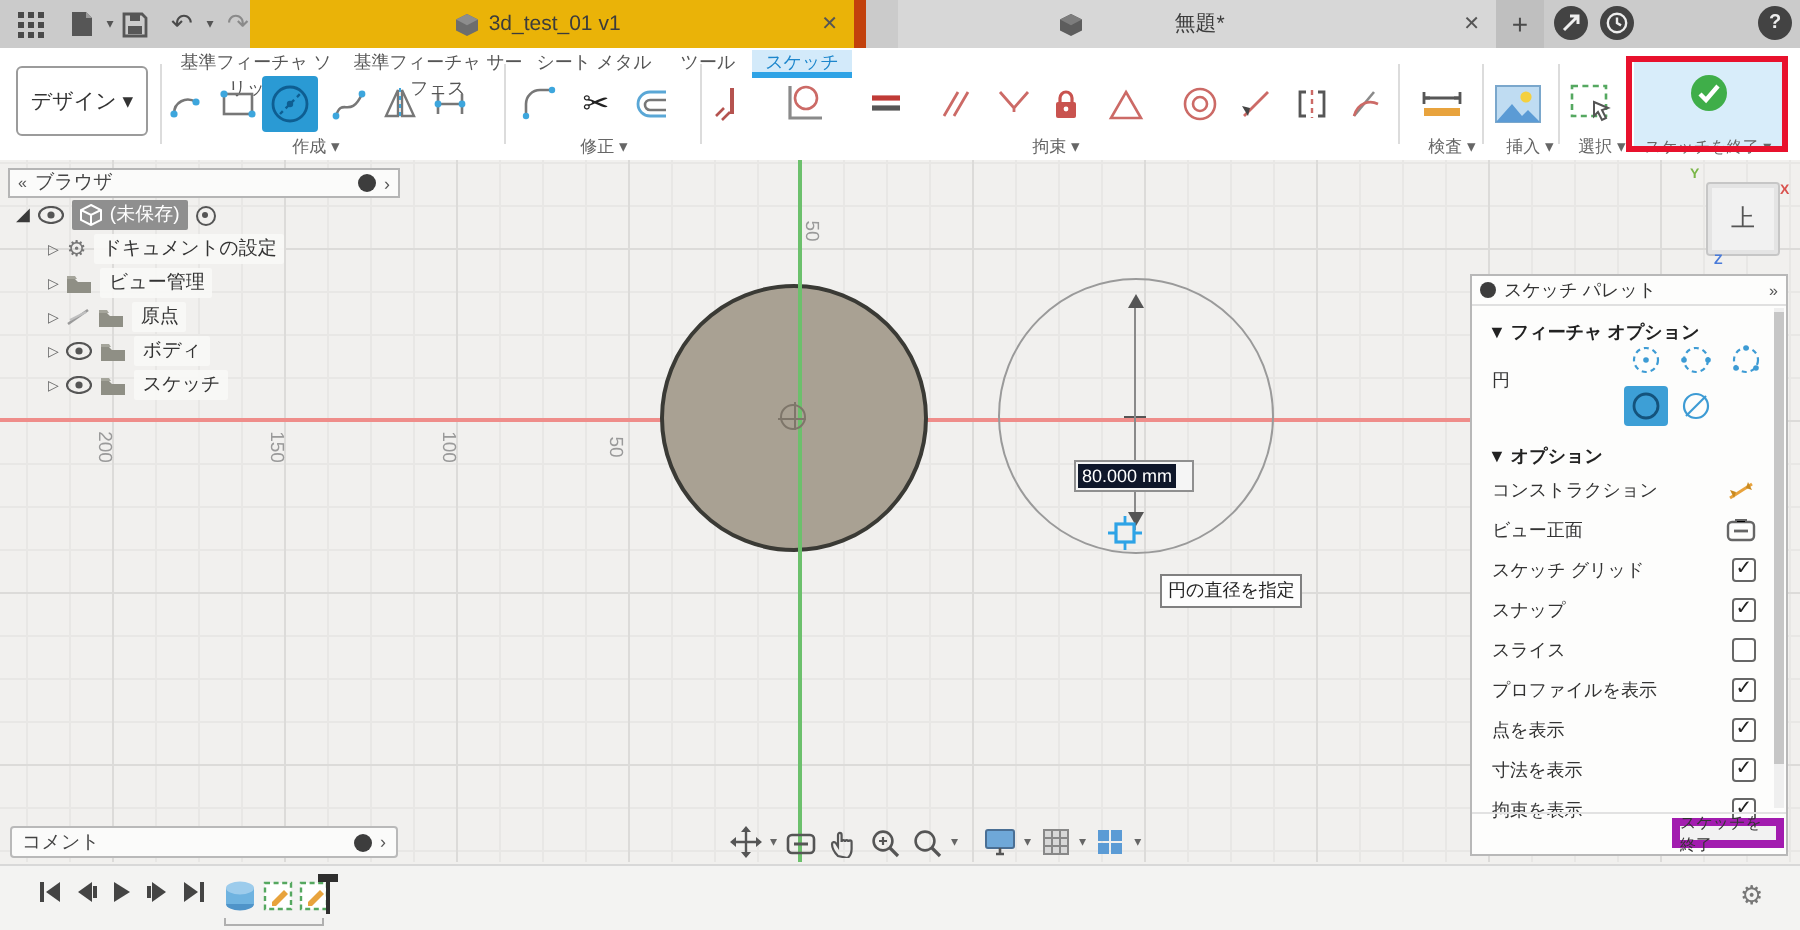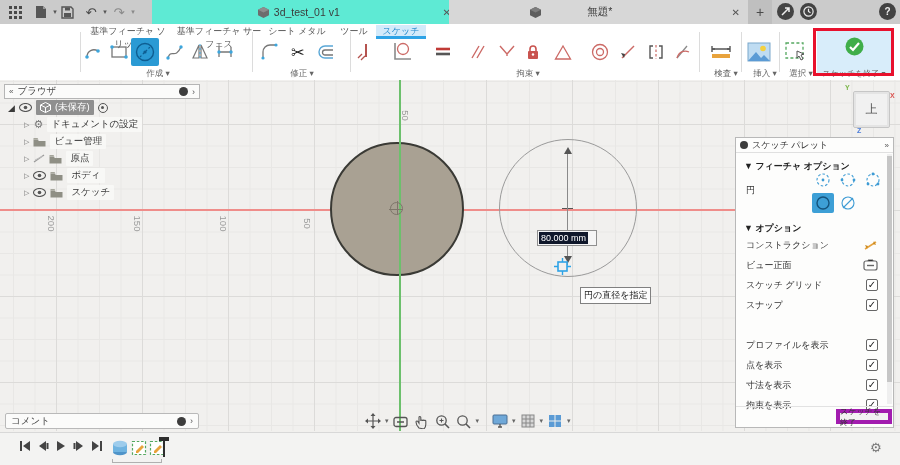--- a/index.html
+++ b/index.html
@@ -130,21 +130,21 @@
           <path d="M1 1h9l2 2v9H1z" fill="none" stroke="#565656" stroke-width="1.4"></path>
           <rect x="3" y="7" width="7" height="4" fill="#565656"></rect>
           <rect x="4" y="1.5" width="5" height="3" fill="#565656"></rect>
         </svg>
     </span>
     <span class="tbar-ic" style="left:82px;font-size:13px;color:#4a4a4a">↶</span>
     <span class="tbar-ic" style="left:96px;font-size:7px;color:#555">▾</span>
     <span class="tbar-ic" style="left:110px;font-size:13px;color:#8a8a8a">↷</span>
     <span class="tbar-ic" style="left:124px;font-size:7px;color:#8a8a8a">▾</span>
 
-    <div class="doc-tab" style="left:152px;width:308px;background:#5eead4;border-right:1px solid #c2410c;">
+    <div class="doc-tab" style="left:125px;width:308px;background:#eab308;border-right:6px solid #c2410c;">
       <span style="margin-left:auto">
         <svg width="11" height="11">
             <polygon points="5.5,0 11,2.8 11,8.2 5.5,11 0,8.2 0,2.8" fill="#6d6d6d"></polygon>
             <polygon points="5.5,0 11,2.8 5.5,5.6 0,2.8" fill="#8d8d8d"></polygon>
           </svg>
       </span>
       <span>3d_test_01 v1</span>
       <span class="tab-x">✕</span>
     </div>
     <div class="doc-tab" style="left:449px;width:299px;background:#d7d7d7;gap:46px;">
@@ -173,20 +173,21 @@
   </div>
 
   <div class="abs ribbon">
     <span class="rtab" style="left:88px;width:80px">基準フィーチャ ソリッド</span>
     <span class="rtab" style="left:176px;width:86px">基準フィーチャ サーフェス</span>
     <span class="rtab" style="left:268px;width:58px">シート メタル</span>
     <span class="rtab" style="left:334px;width:40px">ツール</span>
     <span class="rtab active" style="left:376px;width:50px">スケッチ</span>
     <div class="rtab-underline" style="left:376px;top:12px;width:50px"></div>
 
+    <div class="design-btn">デザイン ▾</div>
     <div class="vsep" style="left:80px"></div>
 
     <span class="tool" style="left:82px">
       <svg width="20" height="20">
           <path d="M3 15c0-6 6-9 11-6" stroke="#777" stroke-width="1.3" fill="none"></path>
           <circle cx="3" cy="15" r="1.8" fill="#3da6dd"></circle>
           <circle cx="14" cy="9" r="1.8" fill="#3da6dd"></circle>
         </svg>
     </span>
     <span class="tool" style="left:107px">
@@ -535,20 +536,24 @@
       </span>
     </div>
     <div class="prow" style="top:139px">
       <span class="plab">スケッチ グリッド</span>
       <span class="cb">✓</span>
     </div>
     <div class="prow" style="top:159px">
       <span class="plab">スナップ</span>
       <span class="cb">✓</span>
     </div>
+    <div class="prow" style="top:179px">
+      <span class="plab">スライス</span>
+      <span class="cb"></span>
+    </div>
     <div class="prow" style="top:199px">
       <span class="plab">プロファイルを表示</span>
       <span class="cb">✓</span>
     </div>
     <div class="prow" style="top:219px">
       <span class="plab">点を表示</span>
       <span class="cb">✓</span>
     </div>
     <div class="prow" style="top:239px">
       <span class="plab">寸法を表示</span>

